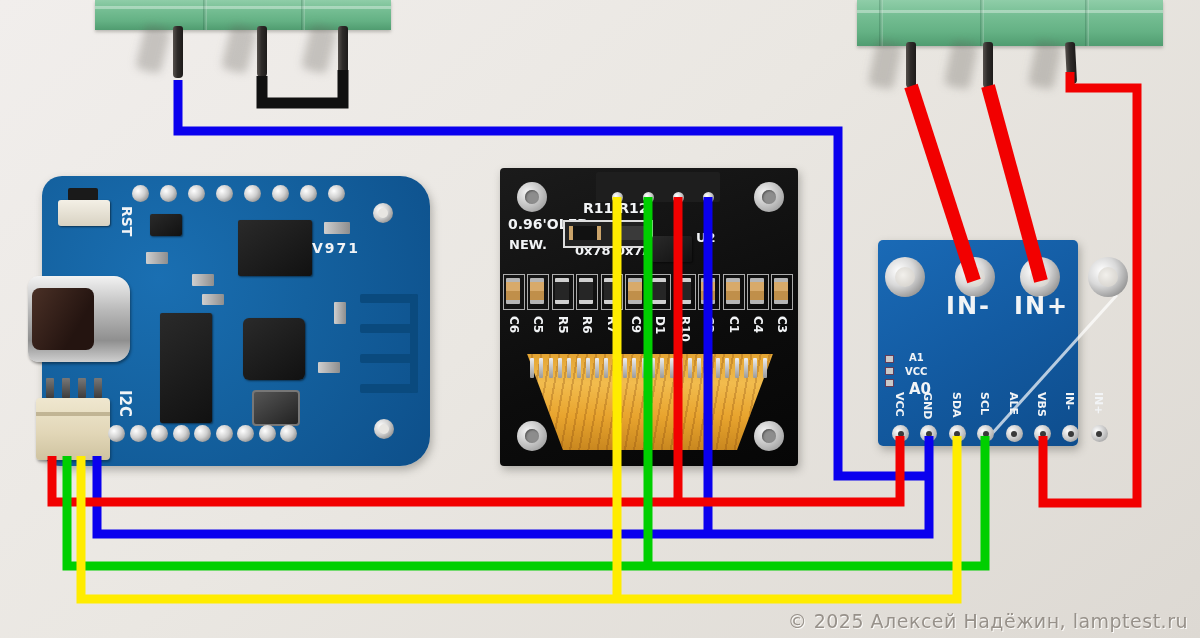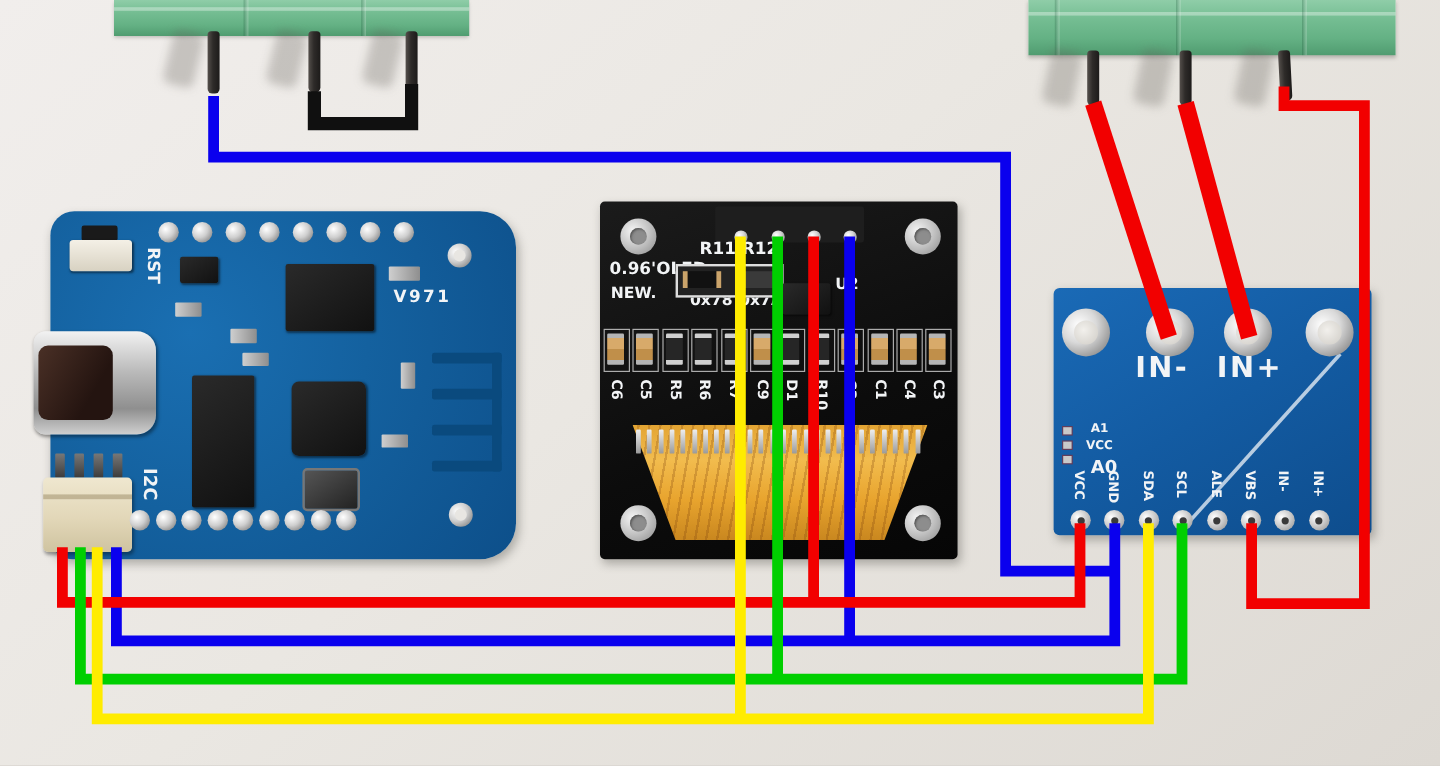--- a/index.html
+++ b/index.html
@@ -39,21 +39,21 @@
   .comp{position:absolute;width:14px;height:26px;border-radius:1px;}
   .comp.cap{background:linear-gradient(180deg,#b5b5b5 0 15%,#d8aa6a 15% 50%,#c08f4a 50% 85%,#b5b5b5 85% 100%);}
   .comp.res{background:linear-gradient(180deg,#cfcfcf 0 15%,#262626 15% 85%,#cfcfcf 85% 100%);}
   #flex{position:absolute;left:22px;top:186px;width:256px;height:96px;
     background:
       repeating-linear-gradient(100deg,rgba(120,60,10,.25) 0 2px,transparent 2px 9px),
       linear-gradient(180deg,#e3a433 0%,#f2bc4e 30%,#e8a42e 65%,#c9871f 100%);
     clip-path:polygon(2% 0,98% 0,84% 100%,16% 100%);}
   .flexpin{position:absolute;width:4px;height:20px;background:linear-gradient(180deg,#eee,#9a9a9a);border-radius:1px;}
   
-  #sensor-board{left:878px;top:240px;width:265px;height:206px;border-radius:5px;
+  #sensor-board{left:878px;top:240px;width:200px;height:206px;border-radius:5px;
     background:linear-gradient(150deg,#1a6ab6 0%,#135ba2 50%,#0e4d8d 100%);
     box-shadow:2px 4px 8px rgba(60,60,55,.35);}
   .bighole{position:absolute;width:40px;height:40px;border-radius:50%;
     background:radial-gradient(circle at 35% 35%,#ffffff,#d9d9d9 40%,#9a9a9a 75%,#7d7d7d);}
   .bighole .inner{position:absolute;left:50%;top:50%;transform:translate(-50%,-50%);
     width:20px;height:20px;border-radius:50%;background:radial-gradient(circle at 40% 40%,#f2f0ec,#cfccc6);}
   .spin{position:absolute;width:17px;height:17px;border-radius:50%;
     background:radial-gradient(circle at 35% 35%,#fff,#c9c9c9 50%,#8d8d8d);}
   .spin .inner{position:absolute;left:50%;top:50%;transform:translate(-50%,-50%);
     width:6px;height:6px;border-radius:50%;background:#3a3a3a;}
@@ -129,21 +129,21 @@
     <div class="chip" style="left:118px;top:137px;width:52px;height:110px;"></div>
     <div class="chip" style="left:201px;top:142px;width:62px;height:62px;border-radius:6px;"></div>
     <div class="abs" style="left:210px;top:214px;width:44px;height:32px;background:linear-gradient(145deg,#555,#222);border:2px solid #777;border-radius:4px;"></div>
 
     <div class="passive" style="left:104px;top:76px;width:22px;height:12px;"></div>
     <div class="passive" style="left:150px;top:98px;width:22px;height:12px;"></div>
     <div class="passive" style="left:282px;top:46px;width:26px;height:12px;"></div>
     <div class="passive" style="left:292px;top:126px;width:12px;height:22px;"></div>
     <div class="passive" style="left:276px;top:186px;width:22px;height:11px;"></div>
     <div class="passive" style="left:160px;top:118px;width:22px;height:11px;"></div>
-    <span class="wtext abs" style="left:286px;top:64px;font-size:14px;letter-spacing:2px;">V971</span>
+    <span class="wtext abs" style="left:270px;top:64px;font-size:14px;letter-spacing:2px;">V971</span>
 
     <div id="usb">
         <div class="slot2"></div>
       </div>
 
     <div class="jstpin" style="left:4px;top:202px;"></div>
     <div class="jstpin" style="left:20px;top:202px;"></div>
     <div class="jstpin" style="left:36px;top:202px;"></div>
     <div class="jstpin" style="left:52px;top:202px;"></div>
     <span class="vtext wtext" style="left:92px;top:214px;font-size:15px;">I2C</span>
@@ -366,13 +366,14 @@
       <polyline points="67,456 67,566 985,566 985,436" fill="none" stroke="#00cf00" stroke-width="9" stroke-linejoin="miter" stroke-linecap="butt"></polyline>
       <polyline points="648,197 648,566" fill="none" stroke="#00cf00" stroke-width="9" stroke-linejoin="miter" stroke-linecap="butt"></polyline>
       <polyline points="81,456 81,599 957,599 957,436" fill="none" stroke="#ffec00" stroke-width="9" stroke-linejoin="miter" stroke-linecap="butt"></polyline>
       <polyline points="617,197 617,599" fill="none" stroke="#ffec00" stroke-width="9" stroke-linejoin="miter" stroke-linecap="butt"></polyline>
       <polyline points="262,76 262,103 343,103 343,70" fill="none" stroke="#101010" stroke-width="11" stroke-linejoin="miter" stroke-linecap="butt"></polyline>
       <polyline points="911,86 974,281" fill="none" stroke="#f20000" stroke-width="14" stroke-linejoin="miter" stroke-linecap="butt"></polyline>
       <polyline points="988,86 1041,281" fill="none" stroke="#f20000" stroke-width="14" stroke-linejoin="miter" stroke-linecap="butt"></polyline>
       <polyline points="1070,72 1070,88 1137,88 1137,503 1043,503 1043,436" fill="none" stroke="#f20000" stroke-width="9" stroke-linejoin="miter" stroke-linecap="butt"></polyline>
     </svg>
 
+  <div id="copyright">© 2025 Алексей Надёжин, lamptest.ru</div>
 </div>
 
 </body></html>

